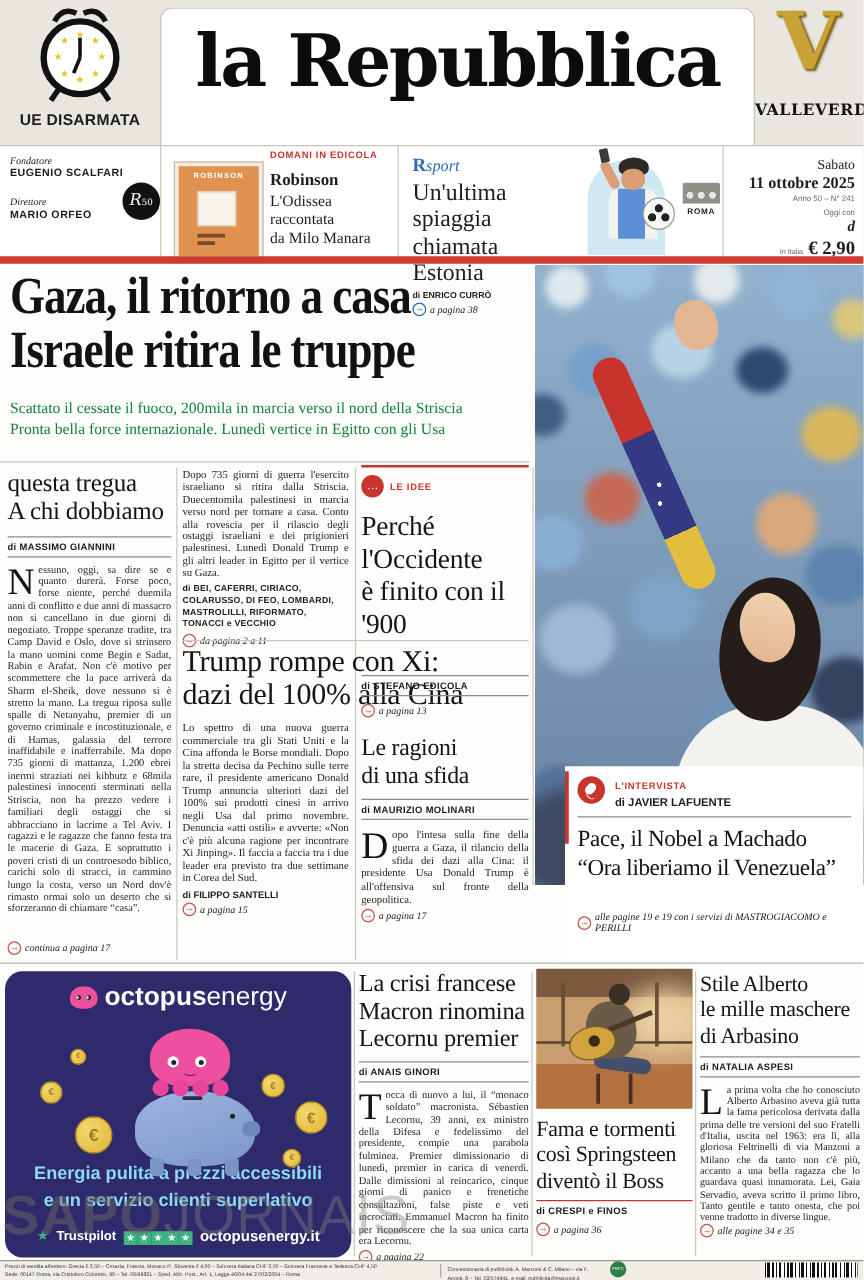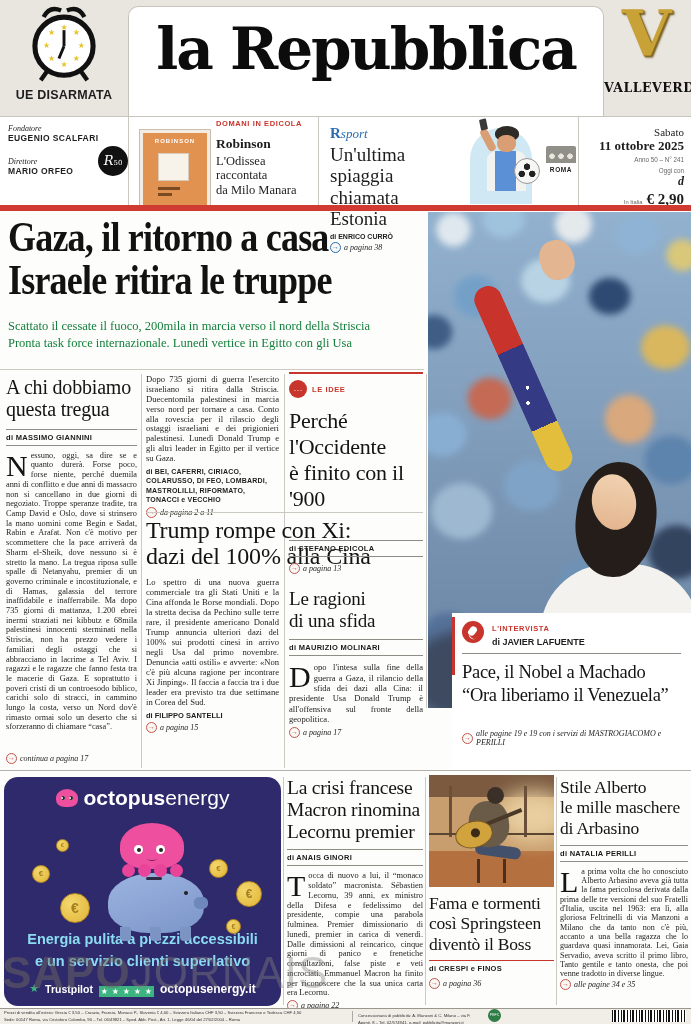--- a/index.html
+++ b/index.html
@@ -297,21 +297,21 @@
   </div>
 
   <div class="redbar"></div>
 
   <div class="abs lead-hl" style="left:8px;top:216px;width:420px;">
     <div>Gaza, il ritorno a casa</div>
     <div>Israele ritira le truppe</div>
   </div>
   <div class="abs standfirst" style="left:8px;top:318px;width:418px;">
     <div>Scattato il cessate il fuoco, 200mila in marcia verso il nord della Striscia</div>
-    <div>Pronta task force internazionale. Lunedì vertice in Egitto con gli Usa</div>
+    <div>Pronta bella force internazionale. Lunedì vertice in Egitto con gli Usa</div>
   </div>
 
   <div class="abs photo" style="left:428px;top:212px;width:263px;height:496px;">
     <div class="crowd"></div>
     <div class="shirt"></div>
     <div class="necklace1"></div>
     <div class="necklace2"></div>
     <div class="arm"></div>
     <div class="hand"></div>
     <div class="hair"></div>
@@ -320,22 +320,22 @@
     <div class="crowd-front-r"></div>
   </div>
 
   <div class="hr" style="left:0;top:369px;width:424px;"></div>
   <div class="vr" style="left:141px;top:374px;height:394px;"></div>
   <div class="vr" style="left:284px;top:374px;height:394px;"></div>
   <div class="vr" style="left:426px;top:374px;height:334px;"></div>
 
   <div class="abs" style="left:6px;top:376px;width:131px;">
     <div class="hl" style="font-size:20px;line-height:1.12;">
+      <div>questa tregua</div>
       <div>A chi dobbiamo</div>
-      <div>questa tregua</div>
     </div>
     <div class="byline rules" style="margin-top:8px;">di MASSIMO GIANNINI</div>
     <div class="body" style="margin-top:5px;font-size:8.3px;line-height:1.17;height:298px;overflow:hidden;">
       <span class="dc">N</span><span>essuno, oggi, sa dire se e quanto durerà. Forse poco, forse niente, perché duemila anni di conflitto e due anni di massacro non si cancellano in due giorni di negoziato. Troppe speranze tradite, tra Camp David e Oslo, dove si strinsero la mano uomini come Begin e Sadat, Rabin e Arafat. Non c'è motivo per scommettere che la pace arriverà da Sharm el-Sheik, dove nessuno si è stretto la mano. La tregua riposa sulle spalle di Netanyahu, premier di un governo criminale e incostituzionale, e di Hamas, galassia del terrore inaffidabile e inafferrabile. Ma dopo 735 giorni di mattanza, 1.200 ebrei inermi straziati nei kibbutz e 68mila palestinesi innocenti sterminati nella Striscia, non ha prezzo vedere i familiari degli ostaggi che si abbracciano in lacrime a Tel Aviv. I ragazzi e le ragazze che fanno festa tra le macerie di Gaza. E soprattutto i poveri cristi di un controesodo biblico, carichi solo di stracci, in cammino lungo la costa, verso un Nord dov'è rimasto ormai solo un deserto che si sforzeranno di chiamare “casa”.</span>
     </div>
   </div>
   <div class="abs ref" style="left:6px;top:753px;">
     <span class="dot">→</span>
     <span>continua a pagina 17</span>
   </div>
@@ -506,21 +506,21 @@
       <span>a pagina 36</span>
     </div>
   </div>
 
   <div class="abs" style="left:560px;top:777px;width:128px;">
     <div class="hl" style="font-size:17.5px;line-height:1.16;">
       <div>Stile Alberto</div>
       <div>le mille maschere</div>
       <div>di Arbasino</div>
     </div>
-    <div class="byline rules" style="margin-top:7px;">di NATALIA PERILLI</div>
+    <div class="byline rules" style="margin-top:7px;">di NATALIA ASPESI</div>
     <div class="body" style="margin-top:5px;font-size:8.1px;line-height:1.15;max-height:128px;overflow:hidden;">
       <span class="dc">L</span><span>a prima volta che ho conosciuto Alberto Arbasino aveva già tutta la fama pericolosa derivata dalla prima delle tre versioni del suo Fratelli d'Italia, uscita nel 1963: era lì, alla gloriosa Feltrinelli di via Manzoni a Milano che da tanto non c'è più, accanto a una bella ragazza che lo guardava quasi innamorata. Lei, Gaia Servadio, aveva scritto il primo libro, Tanto gentile e tanto onesta, che poi venne tradotto in diverse lingue.</span>
     </div>
     <div class="ref" style="margin-top:1px;">
       <span class="dot">→</span>
       <span>alle pagine 34 e 35</span>
     </div>
   </div>
 
   <div class="watermark">

